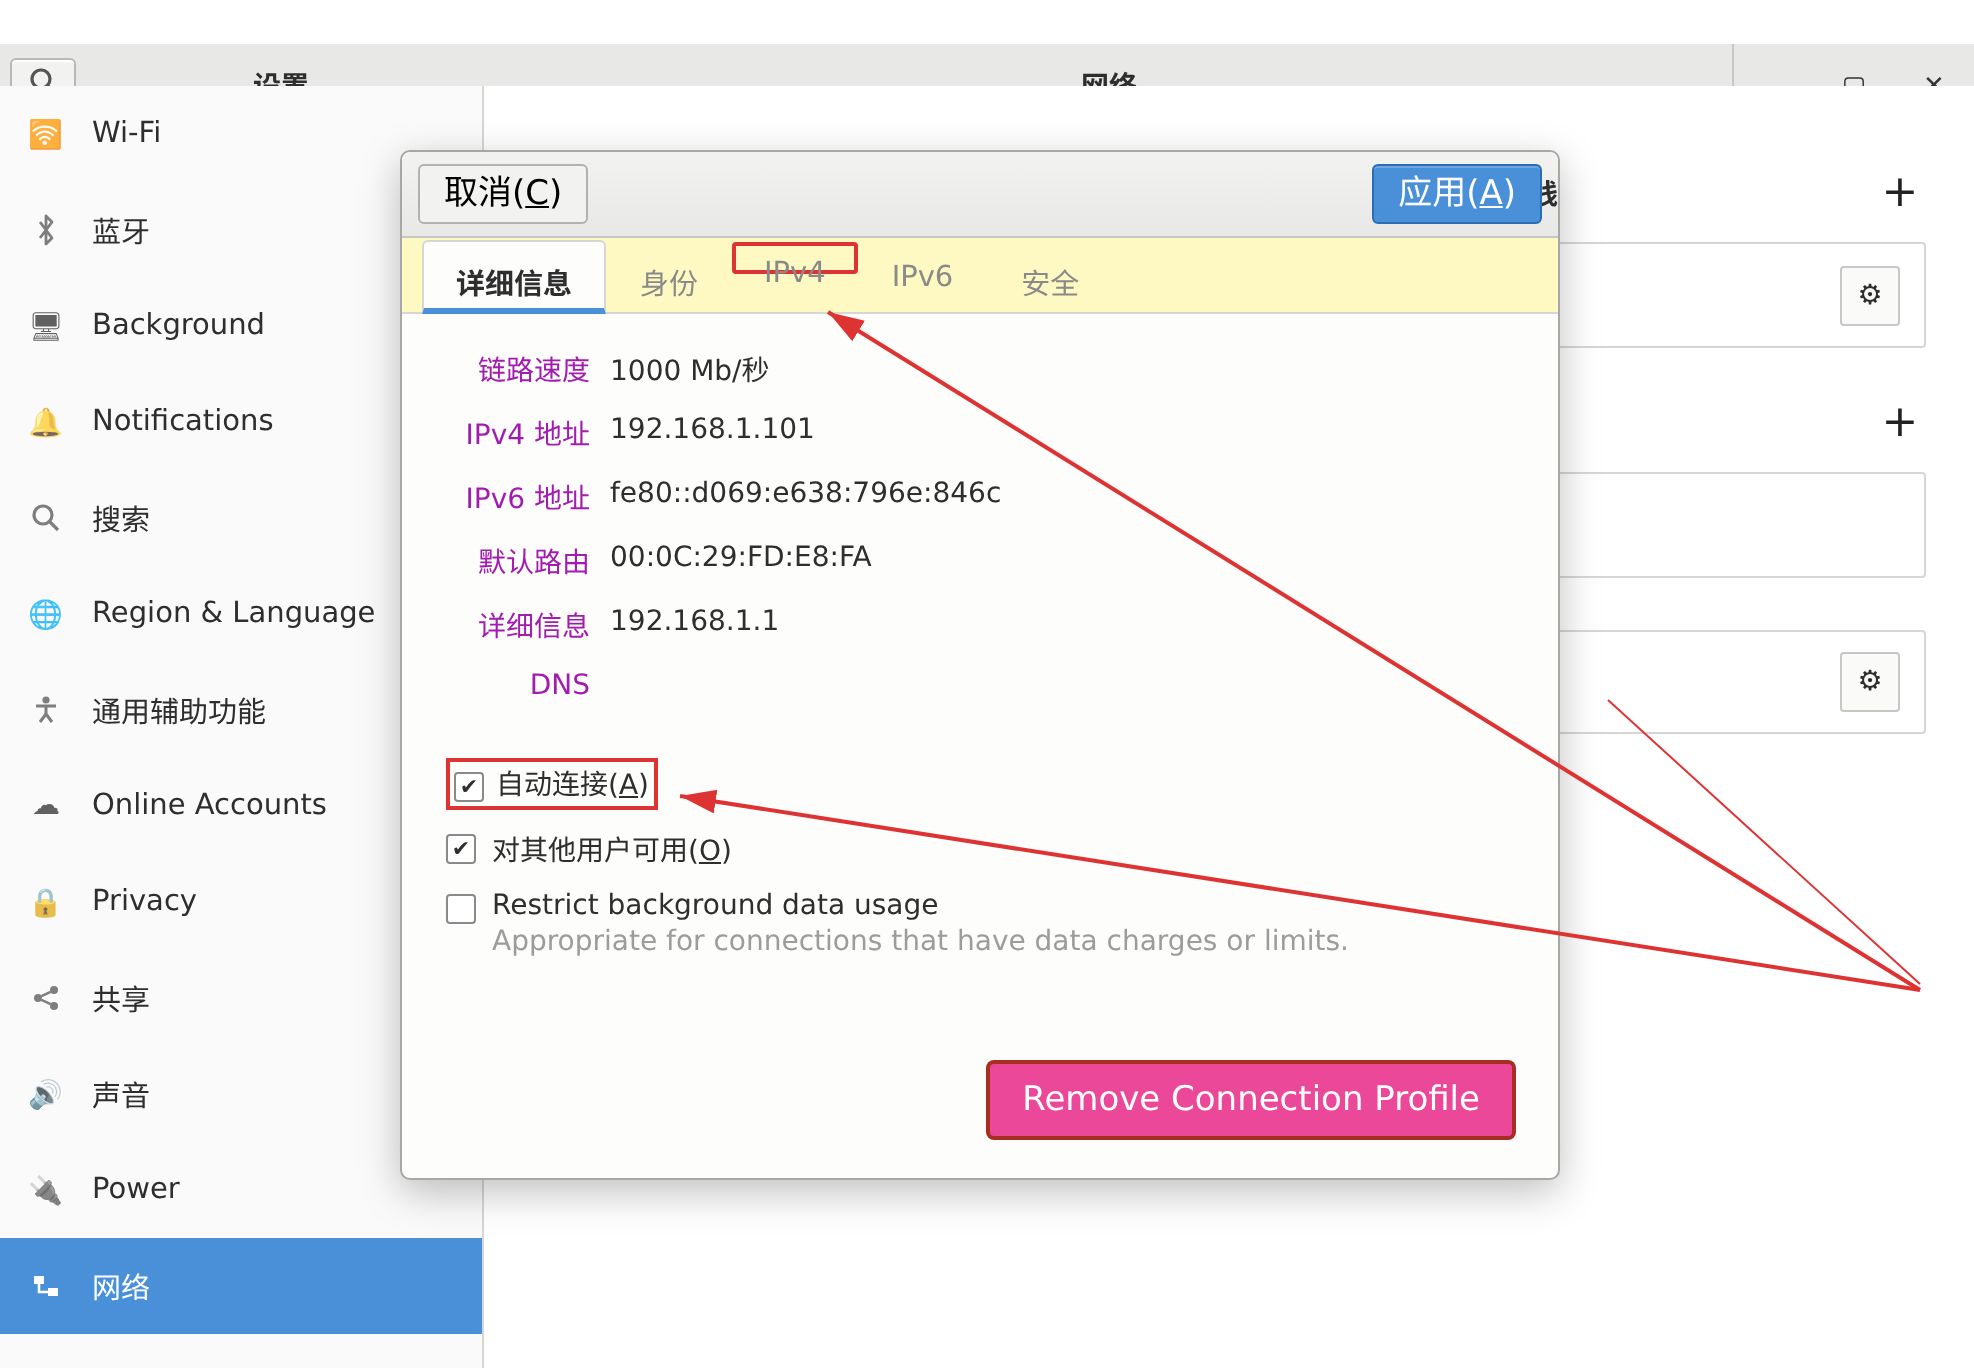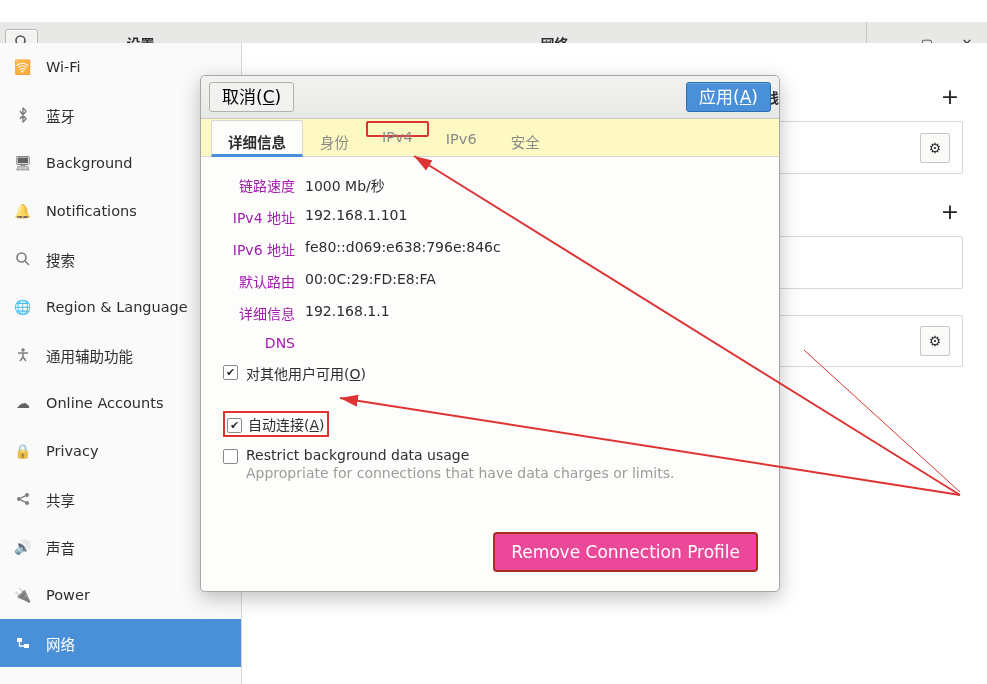--- a/index.html
+++ b/index.html
@@ -229,29 +229,29 @@
       </div>
     <div class="kv">
         <div class="k">详细信息</div>
         <div class="v">192.168.1.1</div>
       </div>
     <div class="kv">
         <div class="k">DNS</div>
         <div class="v"></div>
       </div>
 
-    <div class="chk-row">
-      <span class="chk checked"></span>
-      <span><span>对其他用户可用(</span><u>O</u><span>)</span></span>
-    </div>
     <div class="chk-row" style="margin-top:28px">
       <span class="auto-box">
         <span class="chk checked"></span>
         <span style="margin-left:6px"><span>自动连接(</span><u>A</u><span>)</span></span>
       </span>
+    </div>
+    <div class="chk-row">
+      <span class="chk checked"></span>
+      <span><span>对其他用户可用(</span><u>O</u><span>)</span></span>
     </div>
     <div class="chk-row">
       <span class="chk"></span>
       <span>
         <div>Restrict background data usage</div>
         <div class="sub">Appropriate for connections that have data charges or limits.</div>
       </span>
     </div>
 
     <div class="remove-row">

